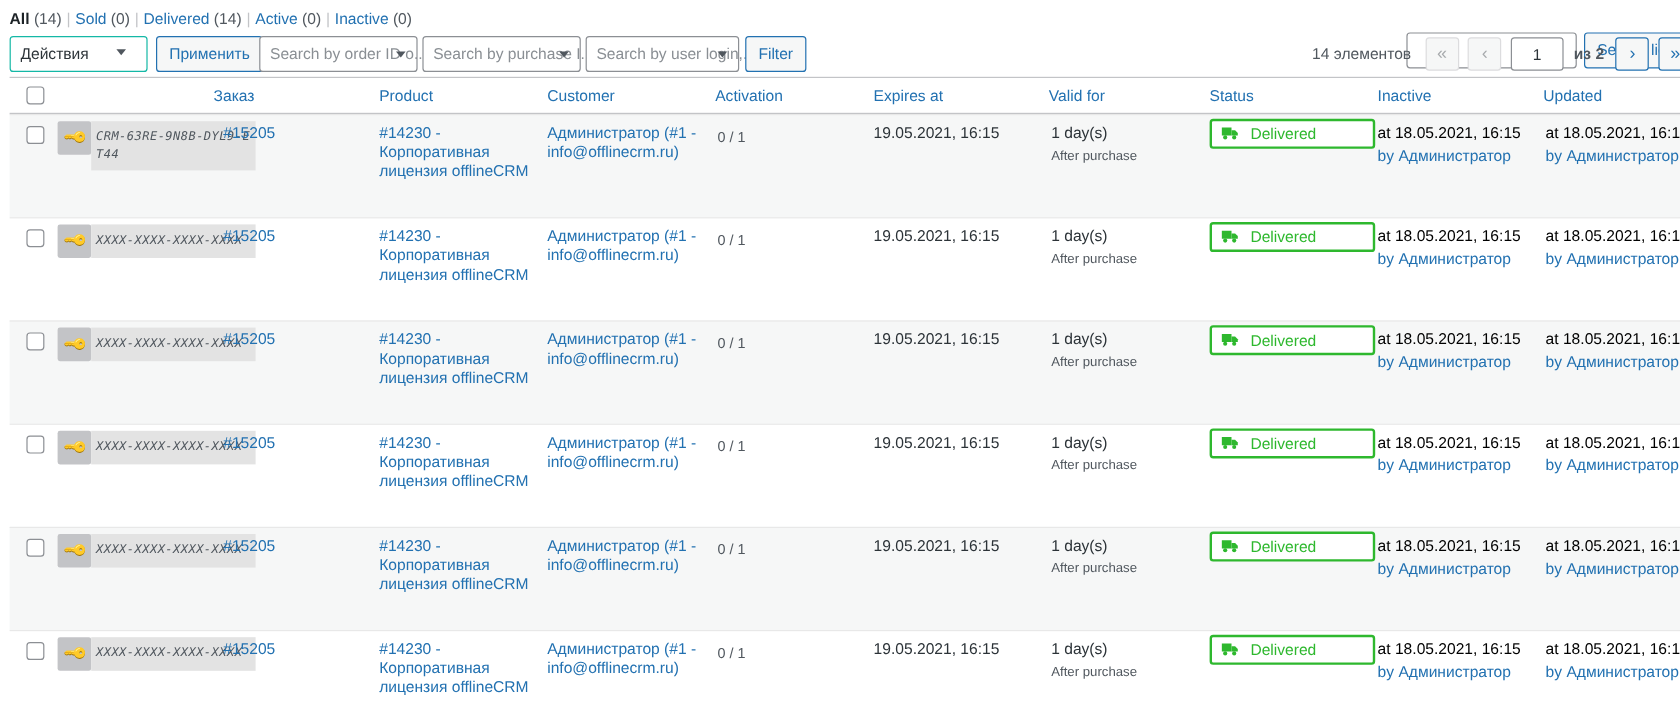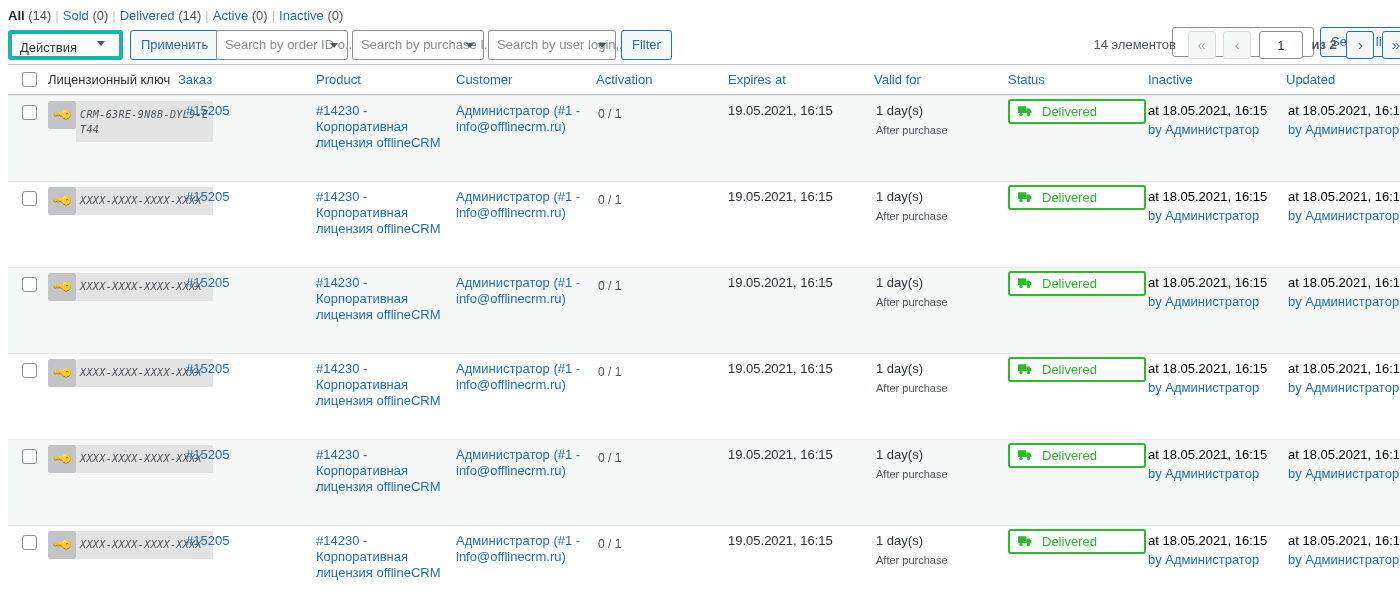--- a/index.html
+++ b/index.html
@@ -22,21 +22,21 @@
   }
   .subsubsub a{color:#2271b1;text-decoration:none;}
   .subsubsub .cur{color:#1d2327;font-weight:700;}
   .subsubsub .cnt{color:#50575e;}
   .subsubsub .sep{color:#c3c4c7;padding:0 4px;}
 
   
   .tablenav{position:absolute;left:0;top:30px;width:1400px;height:30px;}
   .sel-actions{
     position:absolute;left:8px;top:0;width:115px;height:30px;
-    border:4px solid #14b8a6;border-radius:3px;background:#fff;
+    border:1px solid #14b8a6;border-radius:3px;background:#fff;
     color:#2c3338;font-size:13px;line-height:28px;
     padding:0 24px 0 8px;box-sizing:border-box;
     appearance:none;-webkit-appearance:none;
   }
   .sel-caret{
     position:absolute;left:97px;top:11px;width:0;height:0;
     border-left:4px solid transparent;border-right:4px solid transparent;
     border-top:5px solid #50575e;pointer-events:none;
   }
   .btn{
@@ -206,21 +206,20 @@
       <input class="pg-cur" type="text" id="page-input" value="1" style="">
       <span class="pg-total">из 2</span>
       <span class="pg-btn active">›</span>
       <span class="pg-btn active">»</span>
     </div>
   </div>
 
   <div class="tbl">
     <div class="thead">
       <span class="cb" style="left:14px;top:7px;"></span>
-      <span class="th plain" style="left:40px;">Лицензионный ключ</span>
       <span class="th" style="left:170px;">Заказ</span>
       <span class="th" style="left:308px;">Product</span>
       <span class="th" style="left:448px;text-align:center;">Customer</span>
       <span class="th" style="left:588px;">Activation</span>
       <span class="th" style="left:720px;">Expires at</span>
       <span class="th" style="left:866px;">Valid for</span>
       <span class="th" style="left:1000px;">Status</span>
       <span class="th" style="left:1140px;">Inactive</span>
       <span class="th" style="left:1278px;">Updated</span>
     </div>

